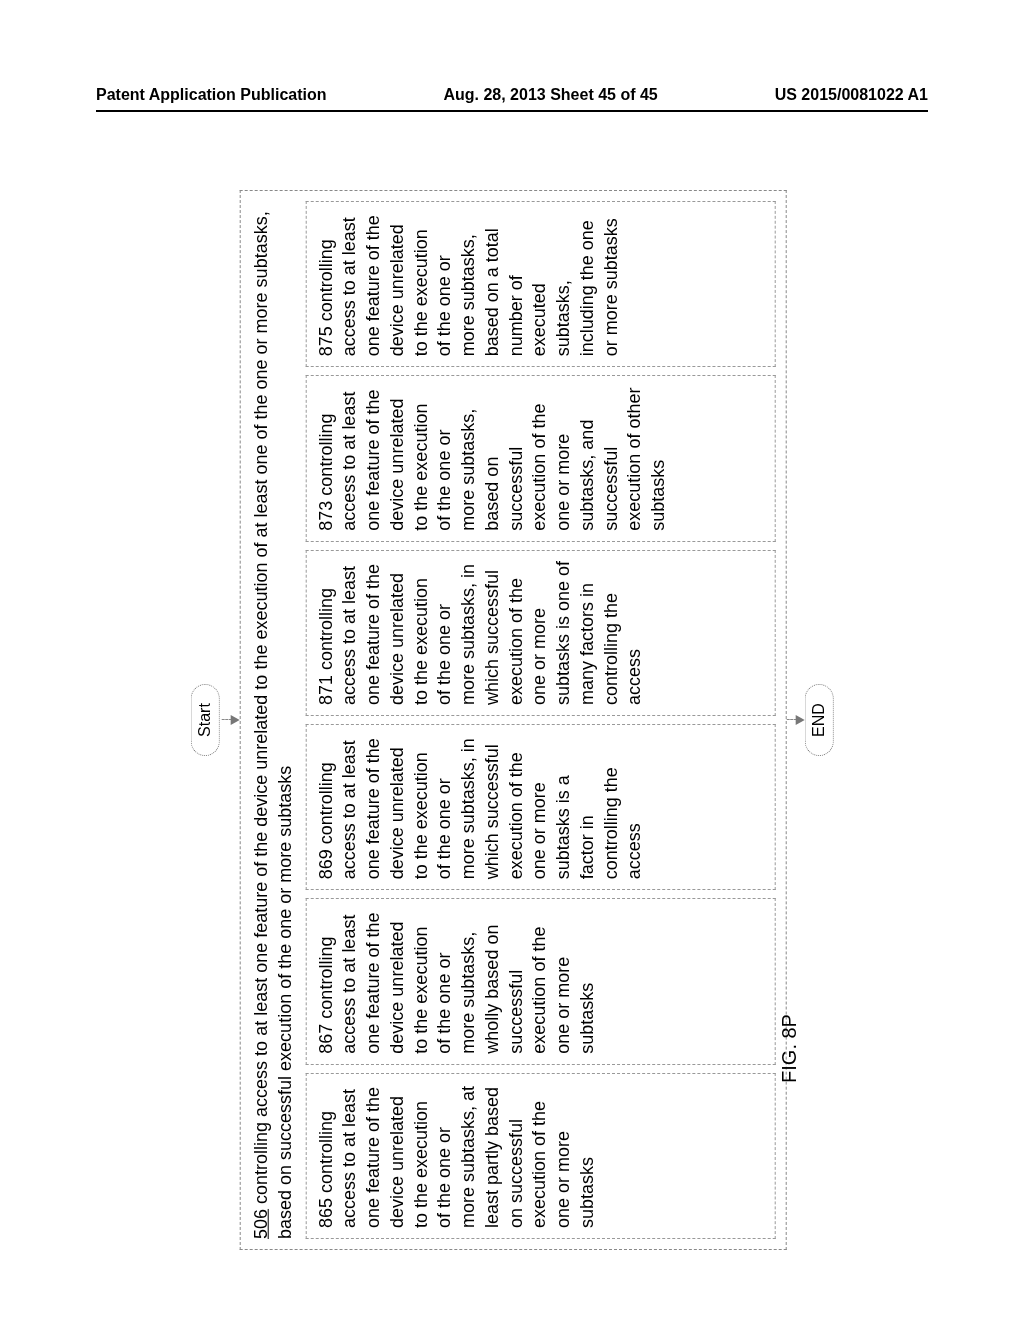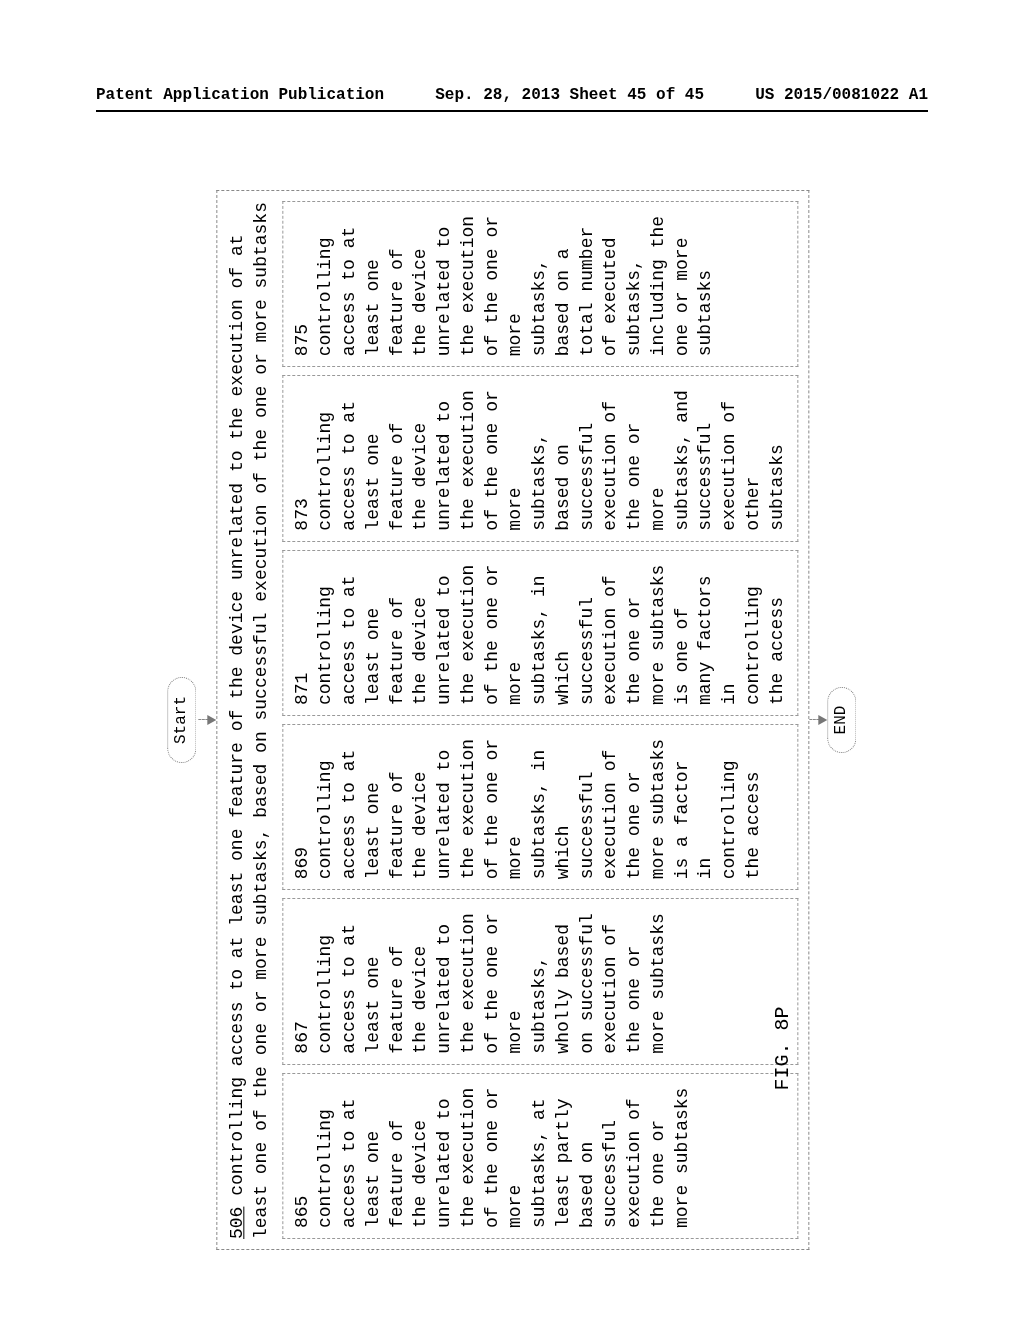--- a/index.html
+++ b/index.html
@@ -1,17 +1,17 @@
 <!DOCTYPE html>
 <html><head>
 <meta charset="utf-8">
 <style>
   * { box-sizing: border-box; margin: 0; padding: 0; }
   html, body { width: 1024px; height: 1320px; background: #fff; font-family: Arial, Helvetica, sans-serif; color: #000; }
-  .page { width: 1024px; height: 1320px; position: relative; font-family: Liberation Mono, monospace; }
+  .page { width: 1024px; height: 1320px; position: relative; }
   .header { display: flex; justify-content: space-between; align-items: baseline; padding: 86px 96px 6px 96px; font-size: 16px; font-weight: bold; }
   .rule { border: 0; border-top: 2px solid #000; margin: 0 96px; }
   .content { position: absolute; left: 50%; top: 720px; transform: translate(-50%, -50%) rotate(-90deg); transform-origin: center; width: 1060px; }
   .flowcol { display: flex; flex-direction: column; align-items: center; gap: 0; }
   .node { border-radius: 22px; border: 1px dotted #777; padding: 5px 18px 6px 18px; font-size: 16px; line-height: 1; }
   .node.start { margin-bottom: 2px; }
   .arrow { display: flex; flex-direction: column; align-items: center; }
   .arrow-line { width: 0; height: 10px; border-left: 1px dashed #888; }
   .arrow-head { width: 0; height: 0; border-left: 5px solid transparent; border-right: 5px solid transparent; border-top: 9px solid #777; margin-top: -1px; }
   .outer { width: 1060px; border: 1px dashed #888; padding: 8px 10px 10px 10px; }
@@ -20,21 +20,21 @@
   .grid { display: grid; grid-template-columns: repeat(6, 1fr); gap: 8px; }
   .cell { border: 1px dashed #999; padding: 8px 10px; font-size: 18px; line-height: 1.32; min-height: 470px; }
   .figlabel { position: absolute; bottom: 260px; right: 200px; transform: rotate(-90deg); font-size: 20px; }
 </style>
 </head>
 <body>
 
 <div class="page">
   <div class="header">
     <span>Patent Application Publication</span>
-    <span>Sep. 28, 2013  Sheet 45 of 45</span>
+    <span>Aug. 28, 2013  Sheet 45 of 45</span>
     <span>US 2015/0081022 A1</span>
   </div>
   <hr class="rule">
 
   <div class="content">
     <div class="flowcol">
       <div class="node start">Start</div>
       <div class="arrow">
         <div class="arrow-line"></div>
           <div class="arrow-head"></div>

